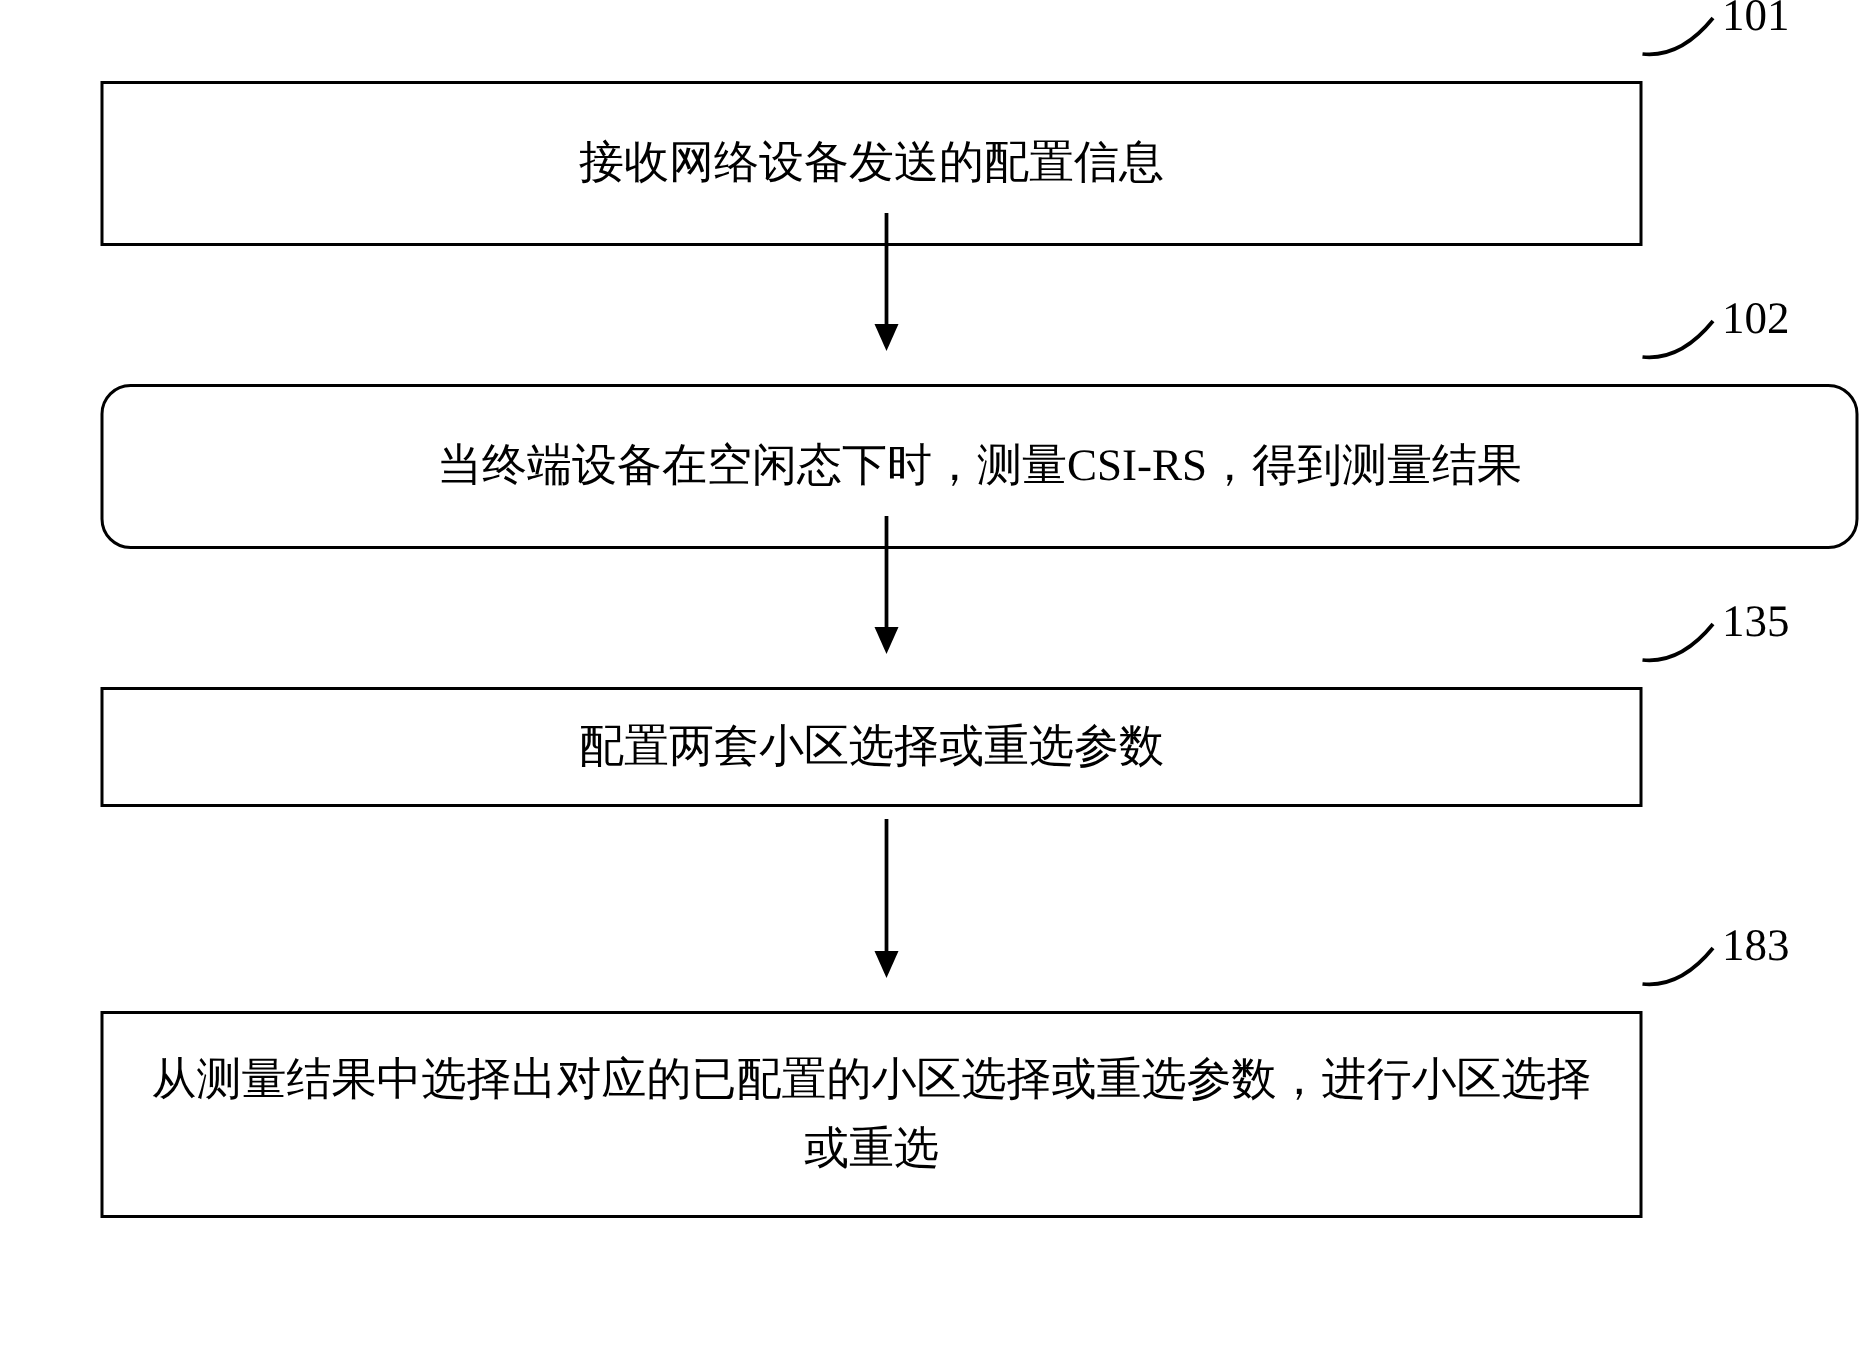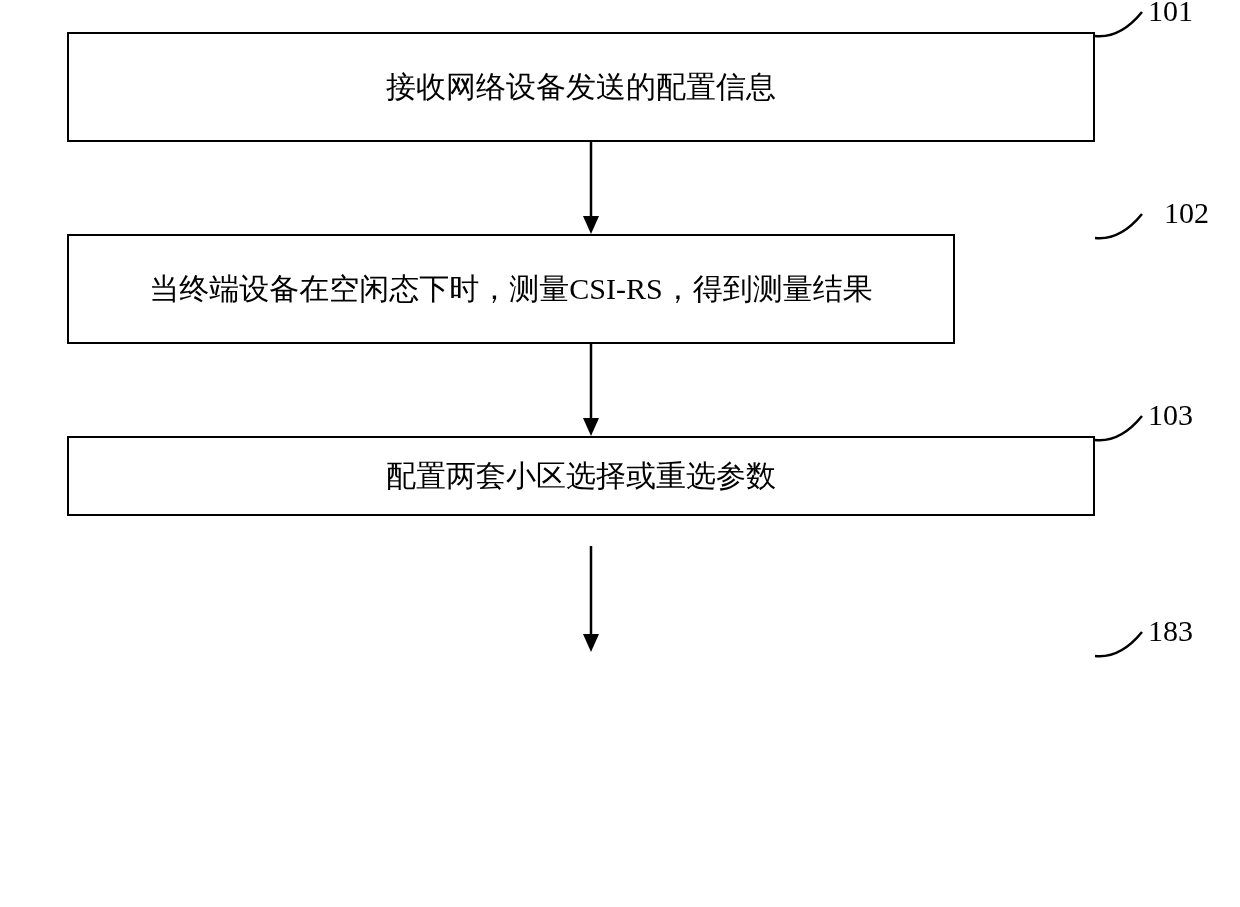--- a/index.html
+++ b/index.html
@@ -20,20 +20,21 @@
     border: 2px solid #000;
     box-sizing: border-box;
     display: flex;
     align-items: center;
     justify-content: center;
     text-align: center;
     font-size: 30px;
     line-height: 1.55;
     padding: 16px 28px;
     background: #fff;
+    margin-top: 22px;
   }
   .step-label {
     position: absolute;
     font-size: 30px;
     font-family: "Times New Roman", serif;
   }
   
   .connector {
     position: absolute;
     width: 60px;
@@ -70,58 +71,61 @@
     <span>101</span>
   </div>
 
   <div class="arrow" style="top:142px; left:581px; transform:none;">
     <svg width="20" height="92">
       <line x1="10" y1="0" x2="10" y2="78" stroke="#000" stroke-width="2.5"></line>
       <polygon points="10,92 2,74 18,74" fill="#000"></polygon>
     </svg>
   </div>
 
-  <div class="step-box" style="left:67px; top:234px; width:888px; height:110px;">
+  <div class="step-box" style="left:67px; top:234px; width:1172px; height:110px;border-radius:20px;">
     <span>当终端设备在空闲态下时，测量CSI-RS，得到测量结果</span>
   </div>
   <div class="connector" style="left:1094px; top:210px;">
     <svg viewBox="0 0 60 50">
       <path d="M1 28 C 20 30, 35 20, 48 4" stroke="#000" stroke-width="2.5" fill="none"></path>
     </svg>
   </div>
-  <div class="step-label" style="left:1148px; top:196px;margin-left:16px;">
+  <div class="step-label" style="left:1148px; top:196px;">
     <span>102</span>
   </div>
 
   <div class="arrow" style="top:344px; left:581px; transform:none;">
     <svg width="20" height="92">
       <line x1="10" y1="0" x2="10" y2="78" stroke="#000" stroke-width="2.5"></line>
       <polygon points="10,92 2,74 18,74" fill="#000"></polygon>
     </svg>
   </div>
 
   <div class="step-box" style="left:67px; top:436px; width:1028px; height:80px;">
     <span>配置两套小区选择或重选参数</span>
   </div>
   <div class="connector" style="left:1094px; top:412px;">
     <svg viewBox="0 0 60 50">
       <path d="M1 28 C 20 30, 35 20, 48 4" stroke="#000" stroke-width="2.5" fill="none"></path>
     </svg>
   </div>
   <div class="step-label" style="left:1148px; top:398px;">
-    <span>103</span>
+    <span>135</span>
   </div>
 
   <div class="arrow" style="top:546px; left:581px; transform:none;">
     <svg width="20" height="106">
       <line x1="10" y1="0" x2="10" y2="92" stroke="#000" stroke-width="2.5"></line>
       <polygon points="10,106 2,88 18,88" fill="#000"></polygon>
     </svg>
   </div>
 
+  <div class="step-box" style="left:67px; top:652px; width:1028px; height:138px;">
+    <span>从测量结果中选择出对应的已配置的小区选择或重选参数，进行小区选择或重选</span>
+  </div>
   <div class="connector" style="left:1094px; top:628px;">
     <svg viewBox="0 0 60 50">
       <path d="M1 28 C 20 30, 35 20, 48 4" stroke="#000" stroke-width="2.5" fill="none"></path>
     </svg>
   </div>
   <div class="step-label" style="left:1148px; top:614px;">
     <span>183</span>
   </div>
 
 </div>

